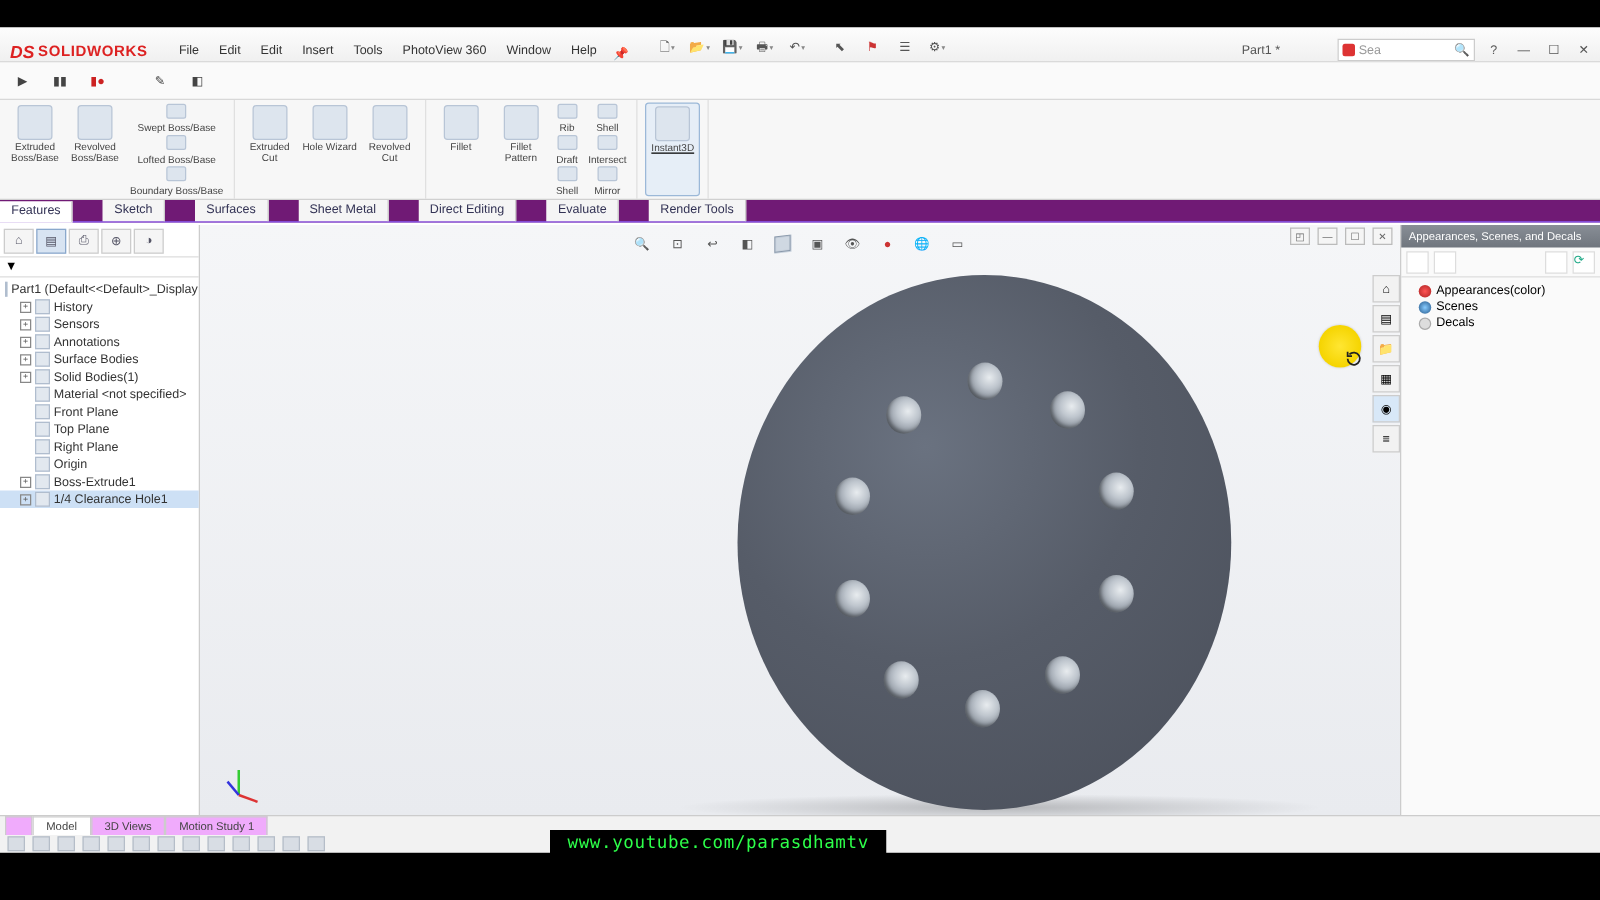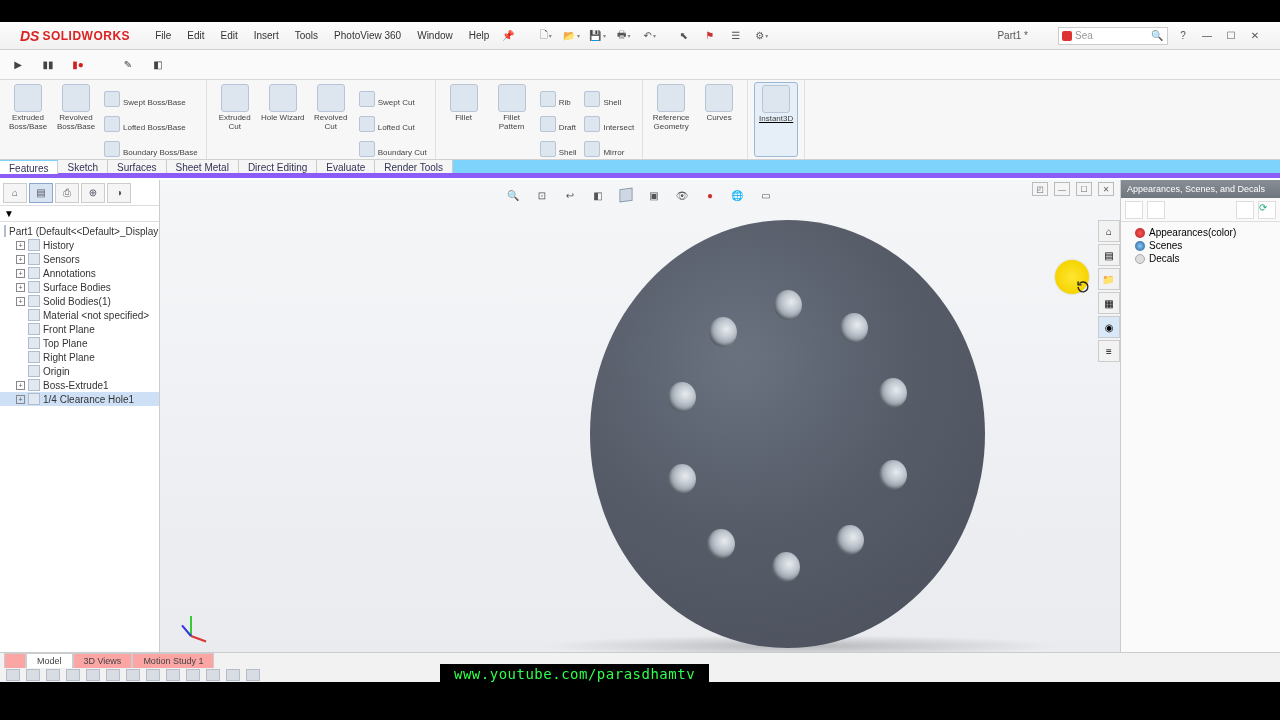--- a/index.html
+++ b/index.html
@@ -1,49 +1,49 @@
 <!DOCTYPE html>
 <html><head>
 <meta charset="utf-8">
 <style>
 * { margin:0; padding:0; box-sizing:border-box; font-family:"Segoe UI",Arial,sans-serif; font-size:10px; }
 body { width:1280px; height:720px; background:#000; overflow:hidden; position:relative; }
 .app { position:absolute; top:22px; left:0; width:1280px; height:660px; background:#fff; }
-.titlebar { height:28px; background:linear-gradient(#fdfdfd,#f0f0f0); border-bottom:1px solid #d0d0d0; display:flex; align-items:center; padding:0 16px; }
+.titlebar { height:28px; background:linear-gradient(#fdfdfd,#f0f0f0); border-bottom:1px solid #d0d0d0; display:flex; align-items:flex-end; padding:0 4px; }
 .logo { display:flex; align-items:center; gap:3px; padding:0 10px 0 4px; }
 .logo-ds { color:#d22; font-style:italic; font-weight:bold; font-size:14px; }
 .logo-text { color:#d22; font-weight:bold; font-size:12px; letter-spacing:0.5px; }
 .menubar { display:flex; gap:2px; margin-left:8px; }
 .menubar span { padding:3px 7px; color:#333; cursor:default; }
 .pin { margin-left:6px; color:#2a6; }
 .quickbar { display:flex; align-items:center; gap:4px; margin-left:20px; }
 .qbtn { width:22px; height:22px; border:1px solid transparent; display:flex; align-items:center; justify-content:center; color:#555; border-radius:2px; }
 .qbtn.drop::after { content:"▾"; font-size:6px; margin-left:1px; color:#888; }
 .qsep { width:4px; }
 .title-right { margin-left:auto; display:flex; align-items:center; gap:6px; }
-.docname { color:#555; margin-right:24px; }
+.docname { color:#555; margin-right:40px; }
 .searchbox { width:110px; height:18px; border:1px solid #ccc; background:#fff; display:flex; align-items:center; padding:0 3px; }
 .searchbox .mag { color:#888; margin-left:auto; }
 .wbtn { width:18px; height:16px; display:flex; align-items:center; justify-content:center; color:#555; }
 
 .macrobar { height:30px; border-bottom:1px solid #d8d8d8; display:flex; align-items:center; padding:0 8px; gap:10px; background:#fafafa; }
 .mbtn { width:20px; height:20px; display:flex; align-items:center; justify-content:center; color:#444; }
 
 .ribbon { height:80px; border-bottom:1px solid #d0d0d0; background:#f7f7f7; display:flex; }
 .rgroup { border-right:1px solid #e0e0e0; padding:2px 6px; display:flex; gap:4px; }
 .rbig { width:44px; display:flex; flex-direction:column; align-items:center; justify-content:flex-start; padding-top:2px; gap:1px; }
 .rbig .ico { width:28px; height:28px; background:#dde5ee; border:1px solid #b8c5d6; border-radius:3px; }
 .rbig .lbl { font-size:8px; color:#444; text-align:center; line-height:9px; }
 .rrow { display:flex; flex-direction:column; gap:1px; justify-content:center; }
-.rsmall { display:flex; align-items:flex-end; gap:3px; height:24px; padding:0 2px; }
+.rsmall { display:flex; align-items:center; gap:3px; height:24px; padding:0 2px;flex-direction:column; }
 .rsmall .ico { width:16px; height:16px; background:#dde5ee; border:1px solid #b8c5d6; border-radius:2px; }
 .rsmall .lbl { font-size:8px; color:#444; }
 .rgroup.active .rbig { background:#e6eef7; border:1px solid #9bb8d8; border-radius:3px;text-decoration:underline; }
 
-.tabstrip { height:18px; background:#7dd3fc; border-bottom:5px solid #8b5cf6; display:flex; }
+.tabstrip { height:18px; background:#701a75; border-bottom:1px solid #8b5cf6; display:flex;gap:24px; }
 .tab { padding:2px 9px; border-right:1px solid #ccc; color:#335; background:#f5f5f5; cursor:default; }
 .tab.active { background:#fff; border-bottom:1px solid #fff; position:relative; top:1px; }
 
 .workarea { position:absolute; top:158px; bottom:30px; left:0; right:0; display:flex; }
 .leftpanel { width:160px; border-right:1px solid #ccc; background:#fff; display:flex; flex-direction:column; }
 .lp-icons { height:26px; border-bottom:1px solid #ddd; display:flex; align-items:center; gap:2px; padding:0 3px; }
 .lp-icons .i { width:24px; height:20px; border:1px solid #ccc; background:#f5f5f5; display:flex; align-items:center; justify-content:center; color:#556; }
 .lp-icons .i.sel { background:#d8e4f2; border-color:#8aa8cc; }
 .lp-tree { flex:1; overflow:auto; padding:2px 0; }
 .tnode { display:flex; align-items:center; gap:3px; padding:1px 2px 1px 4px; color:#333; white-space:nowrap; }
@@ -82,21 +82,21 @@
 .rp-title { height:18px; background:linear-gradient(#888e96,#70767e); color:#fff; font-size:9px; display:flex; align-items:center; padding:0 6px; }
 .rp-tools { height:24px; border-bottom:1px solid #ddd; display:flex; align-items:center; gap:4px; padding:0 4px; }
 .rp-tools .t { width:18px; height:18px; border:1px solid #ddd; background:#fff; }
 .rp-tree { padding:4px; }
 .rp-tree .n { display:flex; align-items:center; gap:4px; padding:1px 0 1px 10px; }
 .rp-tree .n .dot { width:10px; height:10px; border-radius:50%; }
 .rp-hint { margin-top:auto; background:#fffde6; border:1px solid #e8e4b0; padding:6px 4px; text-align:center; color:#7a6a10; font-size:9px; margin-bottom:40px; }
 
 .bottombar { position:absolute; left:0; right:0; bottom:0; height:30px; background:#f2f2f2; border-top:1px solid #ccc; }
 .bottabs { position:absolute; bottom:14px; left:4px; display:flex; }
-.bottabs .bt { padding:2px 10px; border:1px solid #ccc; border-bottom:none; background:#fca5a5; font-size:9px; color:#444; }
+.bottabs .bt { padding:2px 10px; border:1px solid #ccc; border-bottom:none; background:#f0abfc; font-size:9px; color:#444; }
 .bottabs .bt.active { background:#fff; }
 .statusicons { position:absolute; bottom:0; left:0; right:0; height:14px; display:flex; align-items:center; gap:6px; padding:0 6px; }
 .statusicons .si { width:14px; height:12px; background:#d8dde4; border:1px solid #b5bdc8; }
 
 .ytbanner { position:absolute; left:440px; bottom:-6px; height:24px; background:#000; color:#2dff4a; font-family:monospace; font-size:14px; padding:2px 14px; letter-spacing:0.5px; z-index:50; }
 </style>
 </head>
 <body>
 
 <div class="app">
@@ -185,82 +185,58 @@
           <div class="lbl">Extruded Cut</div>
         </div>
       <div class="rbig">
           <div class="ico"></div>
           <div class="lbl">Hole Wizard</div>
         </div>
       <div class="rbig">
           <div class="ico"></div>
           <div class="lbl">Revolved Cut</div>
         </div>
+    </div>
+    <div class="rgroup">
+      <div class="rbig">
+          <div class="ico"></div>
+          <div class="lbl">Fillet</div>
+        </div>
+      <div class="rbig">
+          <div class="ico"></div>
+          <div class="lbl">Fillet Pattern</div>
+        </div>
       <div class="rrow">
         <div class="rsmall">
             <div class="ico"></div>
-            <div class="lbl">Swept Cut</div>
-          </div>
-        <div class="rsmall">
-            <div class="ico"></div>
-            <div class="lbl">Lofted Cut</div>
-          </div>
-        <div class="rsmall">
-            <div class="ico"></div>
-            <div class="lbl">Boundary Cut</div>
-          </div>
-      </div>
-    </div>
-    <div class="rgroup">
-      <div class="rbig">
-          <div class="ico"></div>
-          <div class="lbl">Fillet</div>
-        </div>
-      <div class="rbig">
-          <div class="ico"></div>
-          <div class="lbl">Fillet Pattern</div>
-        </div>
+            <div class="lbl">Rib</div>
+          </div>
+        <div class="rsmall">
+            <div class="ico"></div>
+            <div class="lbl">Draft</div>
+          </div>
+        <div class="rsmall">
+            <div class="ico"></div>
+            <div class="lbl">Shell</div>
+          </div>
+      </div>
       <div class="rrow">
         <div class="rsmall">
             <div class="ico"></div>
-            <div class="lbl">Rib</div>
-          </div>
-        <div class="rsmall">
-            <div class="ico"></div>
-            <div class="lbl">Draft</div>
-          </div>
-        <div class="rsmall">
-            <div class="ico"></div>
             <div class="lbl">Shell</div>
           </div>
-      </div>
-      <div class="rrow">
-        <div class="rsmall">
-            <div class="ico"></div>
-            <div class="lbl">Shell</div>
-          </div>
         <div class="rsmall">
             <div class="ico"></div>
             <div class="lbl">Intersect</div>
           </div>
         <div class="rsmall">
             <div class="ico"></div>
             <div class="lbl">Mirror</div>
           </div>
       </div>
-    </div>
-    <div class="rgroup">
-      <div class="rbig">
-          <div class="ico"></div>
-          <div class="lbl">Reference Geometry</div>
-        </div>
-      <div class="rbig">
-          <div class="ico"></div>
-          <div class="lbl">Curves</div>
-        </div>
     </div>
     <div class="rgroup active">
       <div class="rbig">
           <div class="ico"></div>
           <div class="lbl">Instant3D</div>
         </div>
     </div>
   </div>
 
   <div class="tabstrip">

